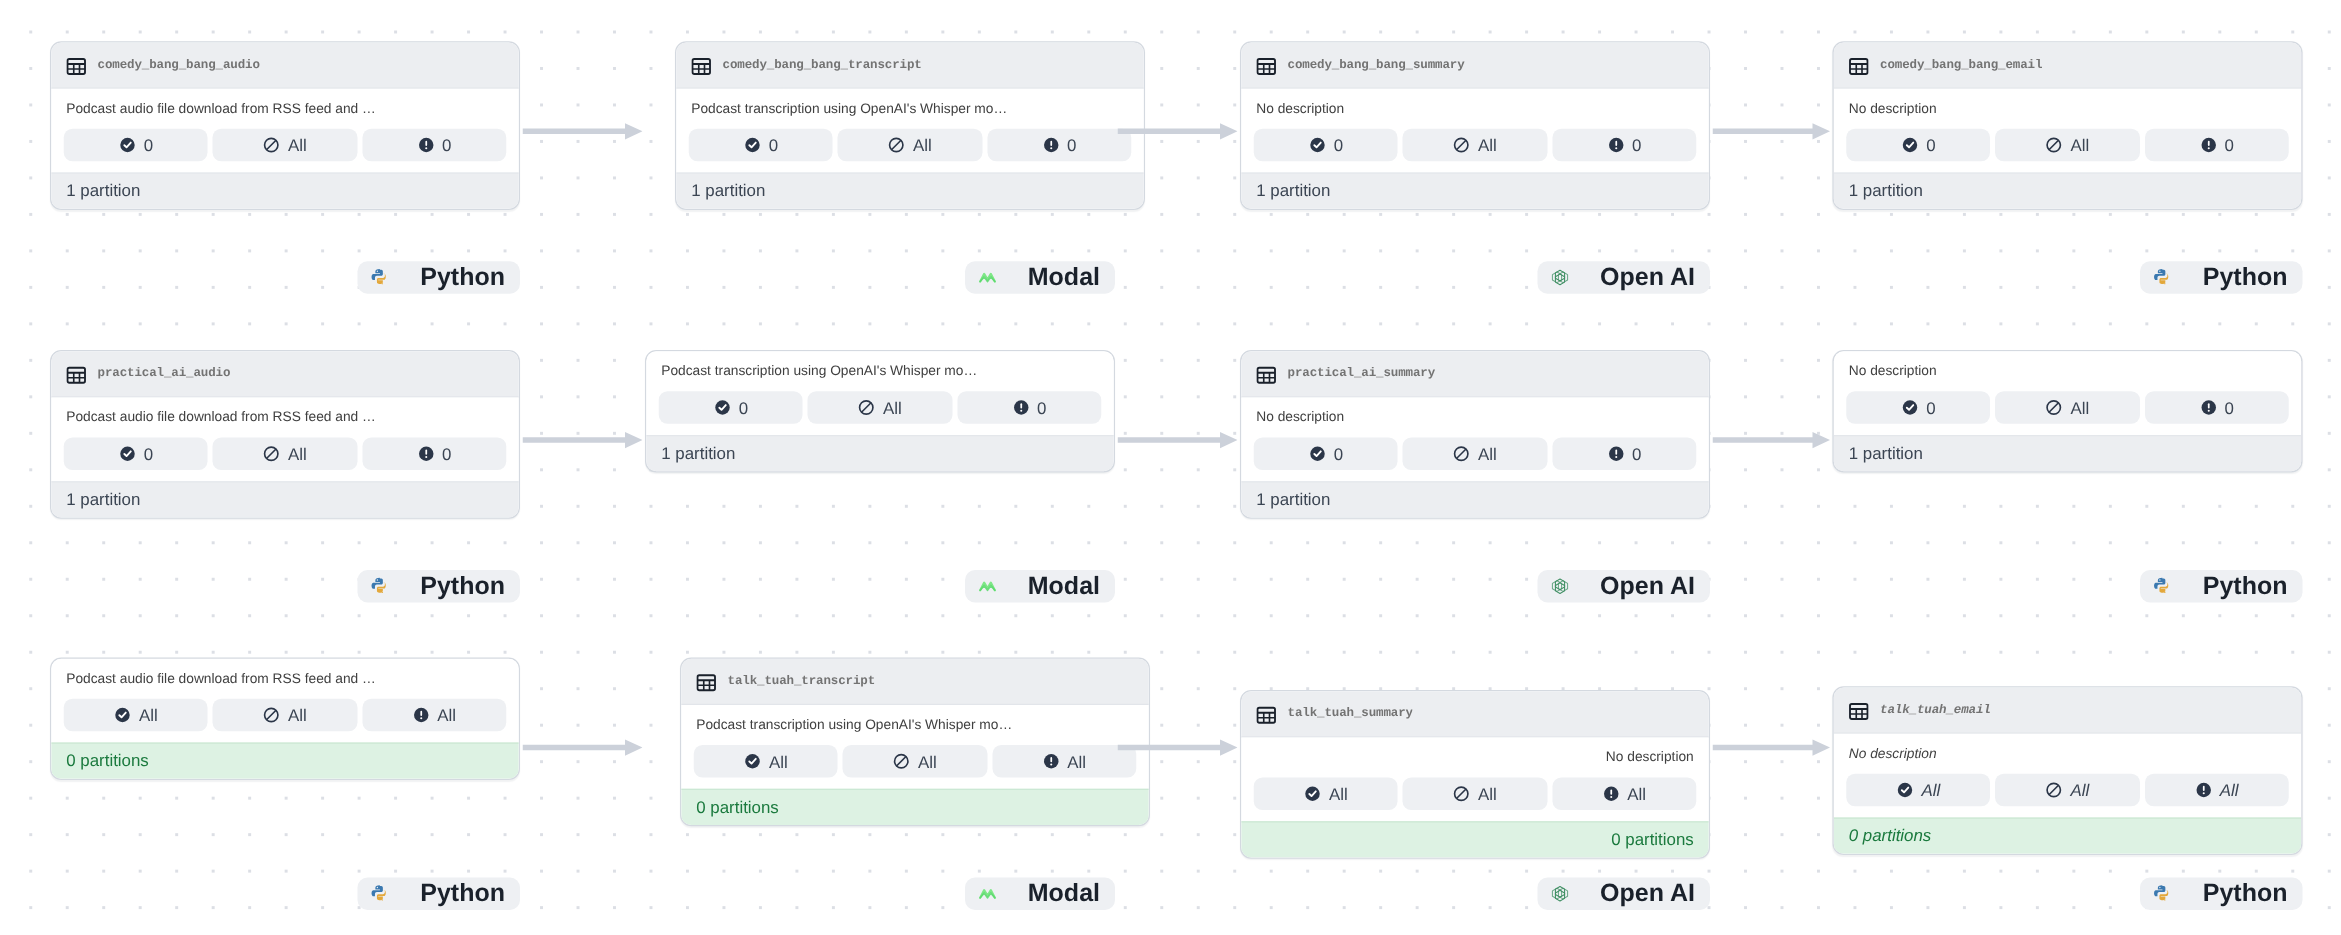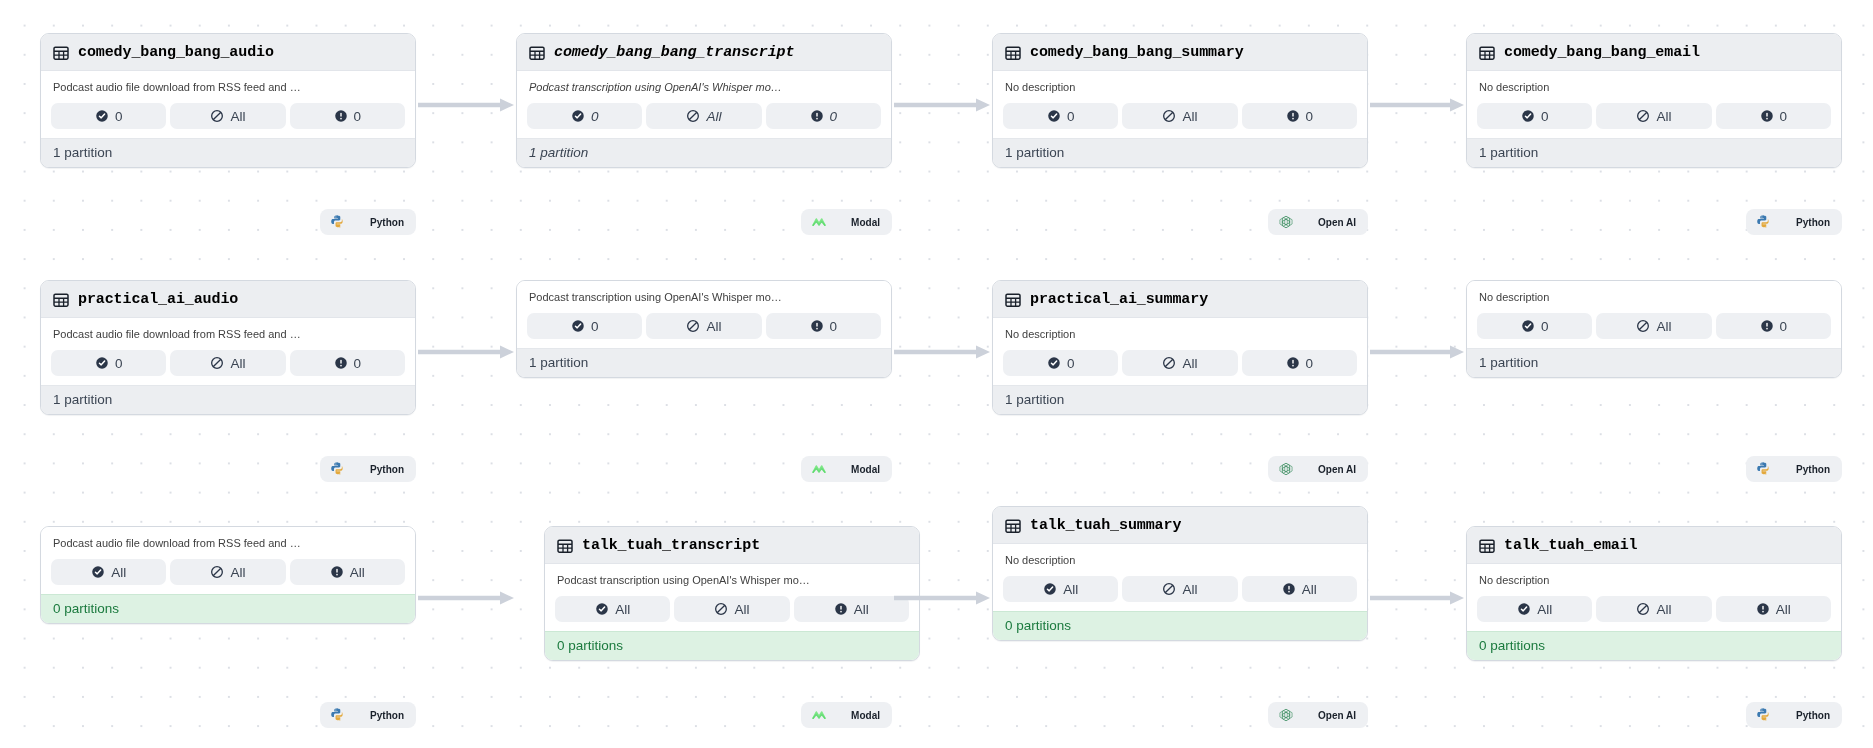--- a/index.html
+++ b/index.html
@@ -48,23 +48,23 @@
 
   .table-icon {
     flex: 0 0 auto;
     width: 16px;
     height: 16px;
     display: block;
   }
 
   .card-title {
     font-family: "Liberation Mono", monospace;
-    font-size: 15px;
+    font-size: 10px;
     font-weight: 700;
-    color: #000000;
+    color: #737373;
     letter-spacing: -0.1px;
     white-space: nowrap;
     overflow: hidden;
     text-overflow: ellipsis;
     line-height: 19px;
   }
 
   .card-body {
     background: #ffffff;
     padding: 8px 10px 9px 10px;
@@ -126,21 +126,21 @@
   }
 
   .kind-tag {
     display: inline-flex;
     align-items: center;
     gap: 24px;
     height: 26px;
     padding: 0 12px 0 10px;
     background: #eef0f3;
     border-radius: 8px;
-    font-size: 10px;
+    font-size: 20px;
     font-weight: 700;
     color: #1a212b;
     cursor: pointer;
     white-space: nowrap;
   }
 
   .kind-tag svg { display: block; flex: 0 0 auto; }
 
   
   .edge {
@@ -206,21 +206,21 @@
       <div class="kind-tag">
         <span style="display: flex; align-items: center;">
           <svg viewBox="0 0 100 100" width="16" height="16">
             <path d="M49.3 8c-8 0-14 1.1-17.8 3.1-3.2 1.7-4.7 4.6-4.7 8.3v9.4h22.9v3.1H18.2c-4.3 0-8 2.6-9.4 7.5-1.6 5.6-1.7 9.1 0 15 1.3 4.4 3.8 7.5 8.1 7.5h7.9V50c0-4.9 4.2-9.2 9.3-9.2h22.8c4.1 0 7.4-3.4 7.4-7.5V19.4c0-4-3.4-7-7.4-7.7-2.5-.4-5.1-.6-7.6-.6zm-12.4 7c1.9 0 3.5 1.6 3.5 3.6s-1.6 3.5-3.5 3.5-3.5-1.6-3.5-3.5 1.6-3.6 3.5-3.6z" fill="#3b79b0"></path>
             <path d="M74.2 31.9v10.8c0 5.1-4.3 9.3-9.3 9.3H42.1c-4 0-7.4 3.5-7.4 7.5v14c0 4 3.5 6.3 7.4 7.5 4.6 1.4 9.1 1.6 14.7 0 3.7-1.1 7.4-3.2 7.4-7.5v-9.3H41.3v-3.1h29.2c4.3 0 5.9-3 7.4-7.5 1.5-4.6 1.5-9 0-15-1.1-4.3-3.1-7.5-7.4-7.5h-5.7zM61.5 77.2c1.9 0 3.5 1.6 3.5 3.5s-1.6 3.6-3.5 3.6-3.5-1.6-3.5-3.6 1.6-3.5 3.5-3.5z" fill="#e3a83b"></path>
           </svg>
         </span>
         <span>Python</span>
       </div>
     </div>
-    <div class="asset-node" style="left: 516px; top: 33px; font-style: italic;">
+    <div class="asset-node" style="left: 540px; top: 33px;">
       <div class="asset-card">
         <div class="card-header">
           <span style="display: flex; align-items: center;">
             <svg class="table-icon" viewBox="0 0 16 16" width="16" height="16">
               <rect x="1" y="2.2" width="14" height="12" rx="1.4" fill="none" stroke="#1a212b" stroke-width="1.5"></rect>
               <line x1="1" y1="6.2" x2="15" y2="6.2" stroke="#1a212b" stroke-width="1.5"></line>
               <line x1="1" y1="10.2" x2="15" y2="10.2" stroke="#1a212b" stroke-width="1.3"></line>
               <line x1="6" y1="6.2" x2="6" y2="14.2" stroke="#1a212b" stroke-width="1.3"></line>
               <line x1="10.6" y1="6.2" x2="10.6" y2="14.2" stroke="#1a212b" stroke-width="1.3"></line>
             </svg>
@@ -727,21 +727,21 @@
       <div class="kind-tag">
         <span style="display: flex; align-items: center;">
           <svg viewBox="0 0 24 24" width="16" height="16">
             <path d="M3.2 16.8 L8 7.6 L12 14.2 L16 7.6 L20.8 16.8" fill="none" stroke="#7ee787" stroke-width="2.5" stroke-linecap="round" stroke-linejoin="round"></path>
             <path d="M3.2 16.8 L8 11.2 L12 16.8 L16 11.2 L20.8 16.8" fill="none" stroke="#58d96a" stroke-width="2.1" stroke-linecap="round" stroke-linejoin="round" opacity="0.85"></path>
           </svg>
         </span>
         <span>Modal</span>
       </div>
     </div>
-    <div class="asset-node" style="left: 992px; top: 506px;">
+    <div class="asset-node" style="left: 992px; top: 552px; text-align: right;">
       <div class="asset-card state-green">
         <div class="card-header">
           <span style="display: flex; align-items: center;">
             <svg class="table-icon" viewBox="0 0 16 16" width="16" height="16">
               <rect x="1" y="2.2" width="14" height="12" rx="1.4" fill="none" stroke="#1a212b" stroke-width="1.5"></rect>
               <line x1="1" y1="6.2" x2="15" y2="6.2" stroke="#1a212b" stroke-width="1.5"></line>
               <line x1="1" y1="10.2" x2="15" y2="10.2" stroke="#1a212b" stroke-width="1.3"></line>
               <line x1="6" y1="6.2" x2="6" y2="14.2" stroke="#1a212b" stroke-width="1.3"></line>
               <line x1="10.6" y1="6.2" x2="10.6" y2="14.2" stroke="#1a212b" stroke-width="1.3"></line>
             </svg>
@@ -792,21 +792,21 @@
               <path d="M12 3.3 L17.5 6.5 L17.5 12.9 L12 16.1 L6.5 12.9 L6.5 6.5 Z"></path>
               <path d="M12 7.9 L17.5 11.1 L17.5 17.5 L12 20.7 L6.5 17.5 L6.5 11.1 Z"></path>
               <path d="M8.4 5.4 L13.9 8.6 L13.9 15 L8.4 18.2 L2.9 15 L2.9 8.6 Z" opacity="0.75"></path>
               <path d="M15.6 5.4 L21.1 8.6 L21.1 15 L15.6 18.2 L10.1 15 L10.1 8.6 Z" opacity="0.75"></path>
             </g>
           </svg>
         </span>
         <span>Open AI</span>
       </div>
     </div>
-    <div class="asset-node" style="left: 1466px; top: 526px;">
+    <div class="asset-node" style="left: 1466px; top: 549px; font-style: italic;">
       <div class="asset-card state-green">
         <div class="card-header">
           <span style="display: flex; align-items: center;">
             <svg class="table-icon" viewBox="0 0 16 16" width="16" height="16">
               <rect x="1" y="2.2" width="14" height="12" rx="1.4" fill="none" stroke="#1a212b" stroke-width="1.5"></rect>
               <line x1="1" y1="6.2" x2="15" y2="6.2" stroke="#1a212b" stroke-width="1.5"></line>
               <line x1="1" y1="10.2" x2="15" y2="10.2" stroke="#1a212b" stroke-width="1.3"></line>
               <line x1="6" y1="6.2" x2="6" y2="14.2" stroke="#1a212b" stroke-width="1.3"></line>
               <line x1="10.6" y1="6.2" x2="10.6" y2="14.2" stroke="#1a212b" stroke-width="1.3"></line>
             </svg>

